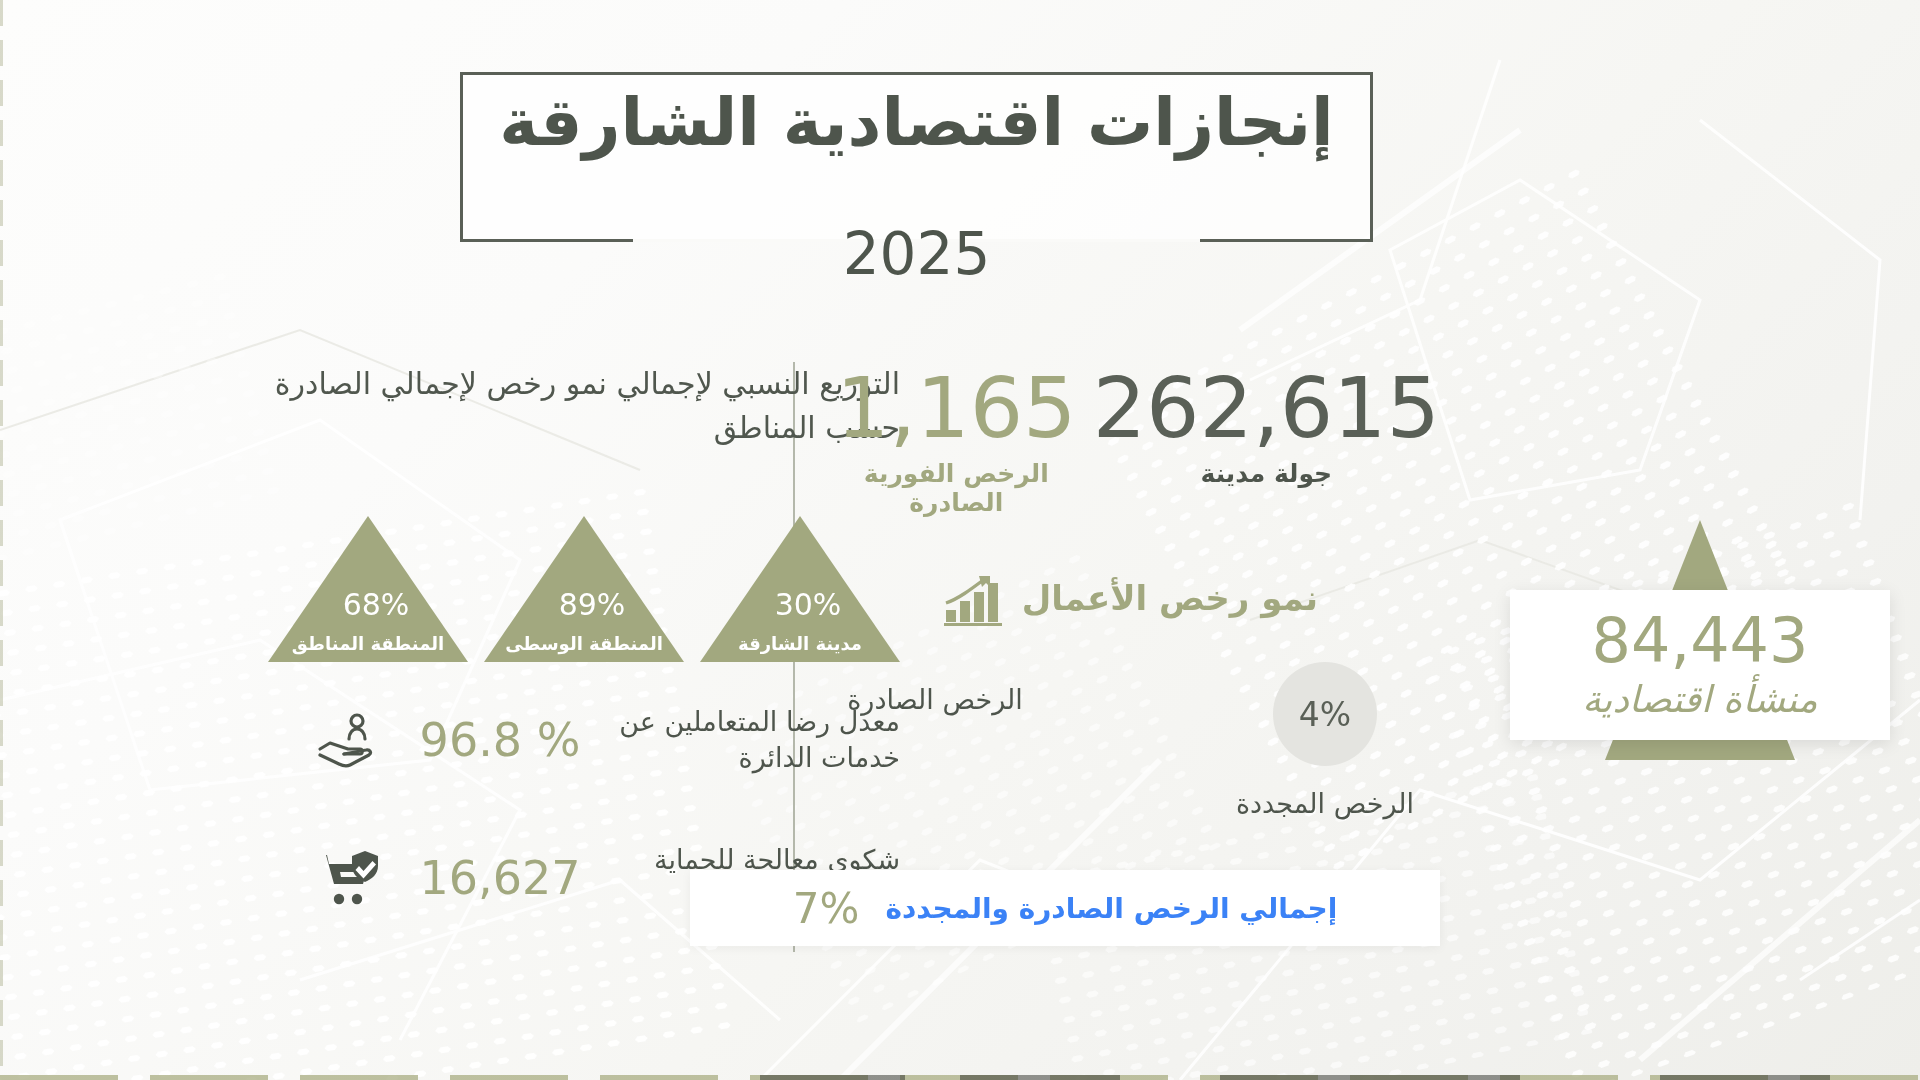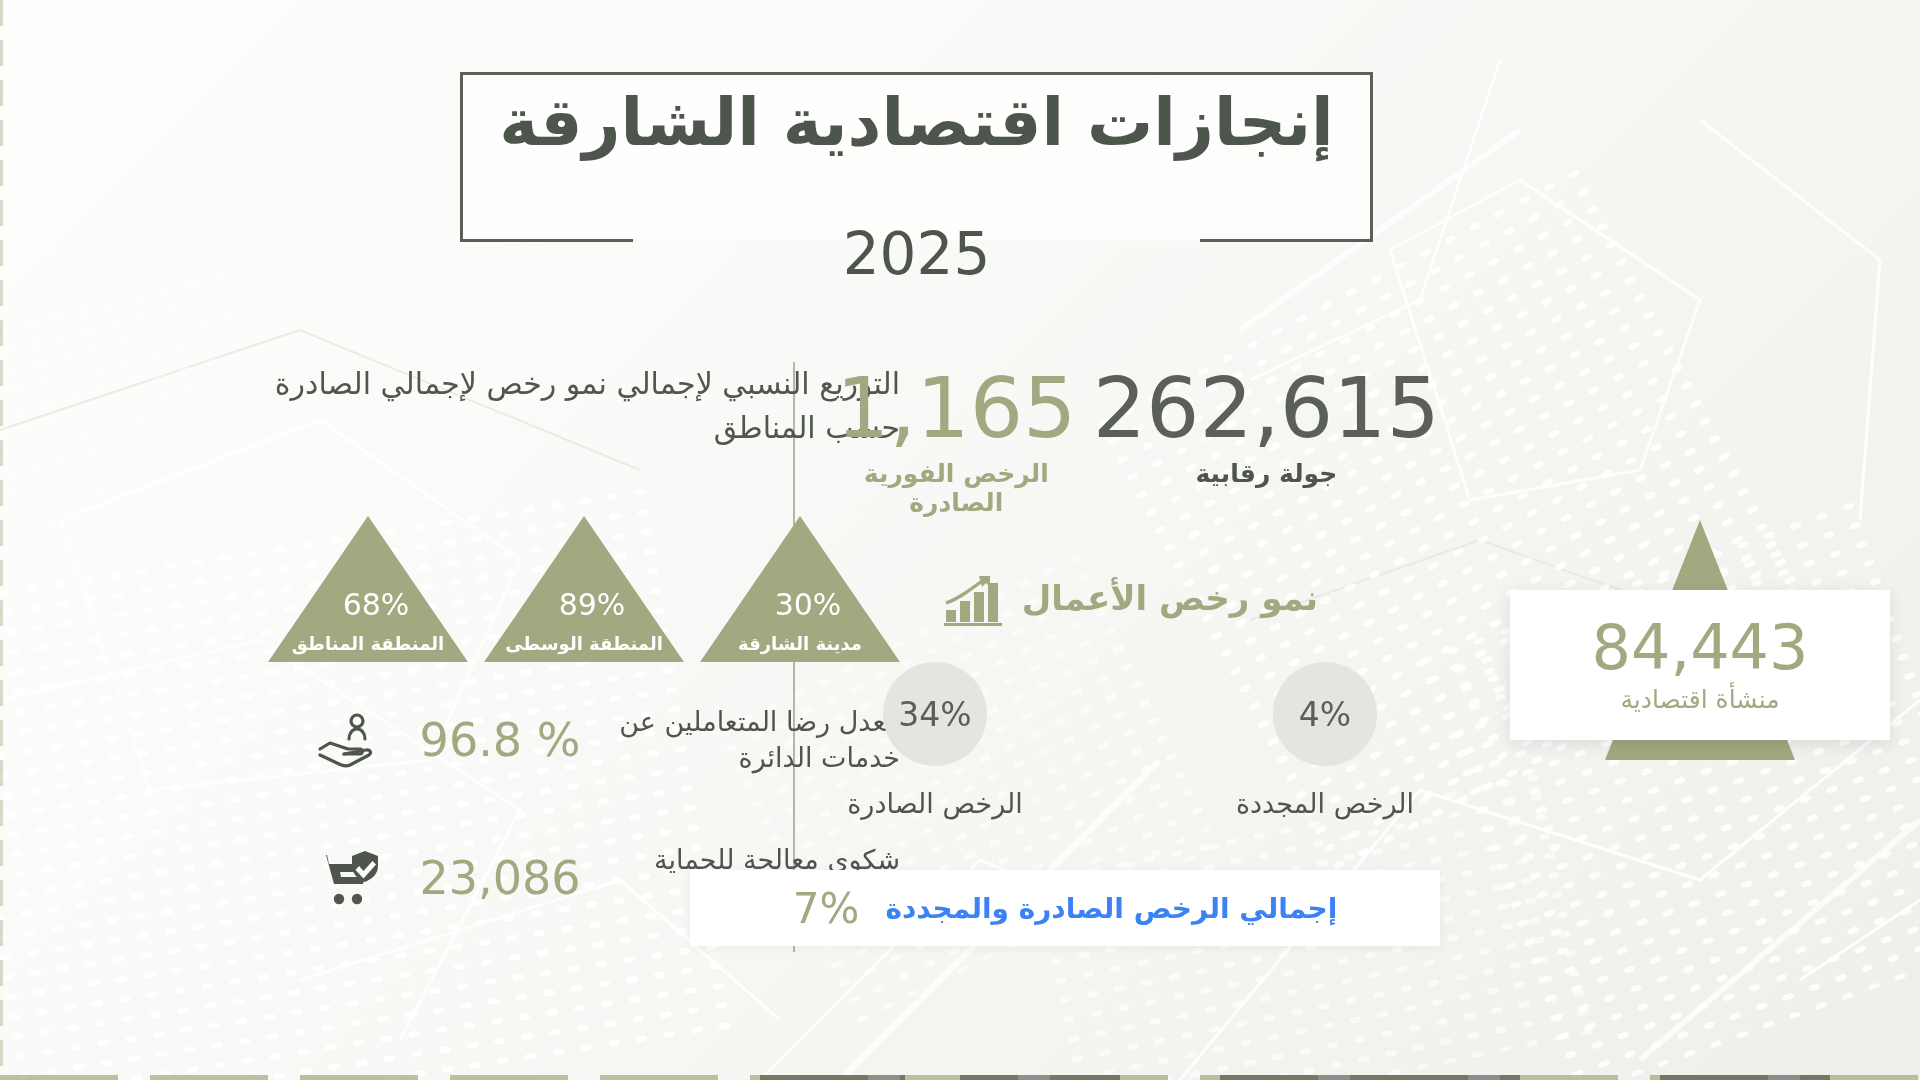--- a/index.html
+++ b/index.html
@@ -200,21 +200,21 @@
     width:190px; height:240px;
     background:#a2a87f;
     clip-path:polygon(50% 0,100% 100%,0 100%);
   }
   .estab-card{
     position:absolute; left:0; top:70px; width:380px; height:150px;
     background:#fff; box-shadow:0 4px 16px rgba(0,0,0,.10);
     display:flex; flex-direction:column; align-items:center; justify-content:center;
   }
   .estab-num{ font-size:62px; color:#a2a87f; direction:ltr; line-height:1; }
-  .estab-cap{ font-size:25px; color:#a2a87f; margin-top:6px; }
+  .estab-cap{ font-size:37px; color:#a2a87f; margin-top:6px;font-style:italic; }
 </style>
 </head>
 <body>
 
 <div id="stage">
 
   <div class="bg-layer">
     <div class="lines">
       <svg viewBox="0 0 1920 1080" preserveAspectRatio="none">
         <g fill="none" stroke="#ffffff" stroke-width="3" opacity="0.9">
@@ -294,40 +294,40 @@
           <circle cx="41" cy="9" r="6"></circle>
           <path d="M33 27c0-6 3.6-10 8-10s8 4 8 10"></path>
           <path d="M4 37l10-6 18 6h12c3 0 3 5 0 5H28"></path>
           <path d="M28 42l22-4c4-1 6 3 3 5L34 53c-4 2-7 1-11-1L4 43"></path>
         </svg>
       </div>
     </div>
 
     <div class="stat-row r2">
       <div class="stat-label">شكوى معالجة للحماية التجارية</div>
-      <div class="stat-value">23,086</div>
+      <div class="stat-value">16,627</div>
       <div class="stat-ico">
         <svg width="66" height="58" viewBox="0 0 66 58" fill="#4e554c">
           <path d="M2 6h9l8 29h29l2-7H26l-1-5h28l2-8H14l-2-9H2z"></path>
           <circle cx="24" cy="50" r="5.2"></circle>
           <circle cx="42" cy="50" r="5.2"></circle>
           <path d="M50 2l13 5v10c0 8-6 13-13 16-7-3-13-8-13-16V7z"></path>
           <path d="M44 17l4.5 5 9-10 3.5 3.6-12.5 14L40.5 21z" fill="#ffffff"></path>
         </svg>
       </div>
     </div>
 
   </div>
 
   <div id="center">
 
     <div class="big-row">
       <div class="big-col">
         <div class="big-num dark">262,615</div>
-        <div class="big-cap dark">جولة رقابية</div>
+        <div class="big-cap dark">جولة مدينة</div>
       </div>
       <div class="big-col">
         <div class="big-num olive">1,165</div>
         <div class="big-cap olive">الرخص الفورية الصادرة</div>
       </div>
     </div>
 
     <div class="growth">
       <div class="growth-text">نمو رخص الأعمال</div>
       <div class="growth-ico">
@@ -342,21 +342,20 @@
         </svg>
       </div>
     </div>
 
     <div class="circles">
       <div class="circ-col">
         <div class="circ">4%</div>
         <div class="circ-cap">الرخص المجددة</div>
       </div>
       <div class="circ-col">
-        <div class="circ">34%</div>
         <div class="circ-cap">الرخص الصادرة</div>
       </div>
     </div>
 
     <div class="total-bar">
       <div class="total-cap">إجمالي الرخص الصادرة والمجددة</div>
       <div class="total-pct">7%</div>
     </div>
 
   </div>

